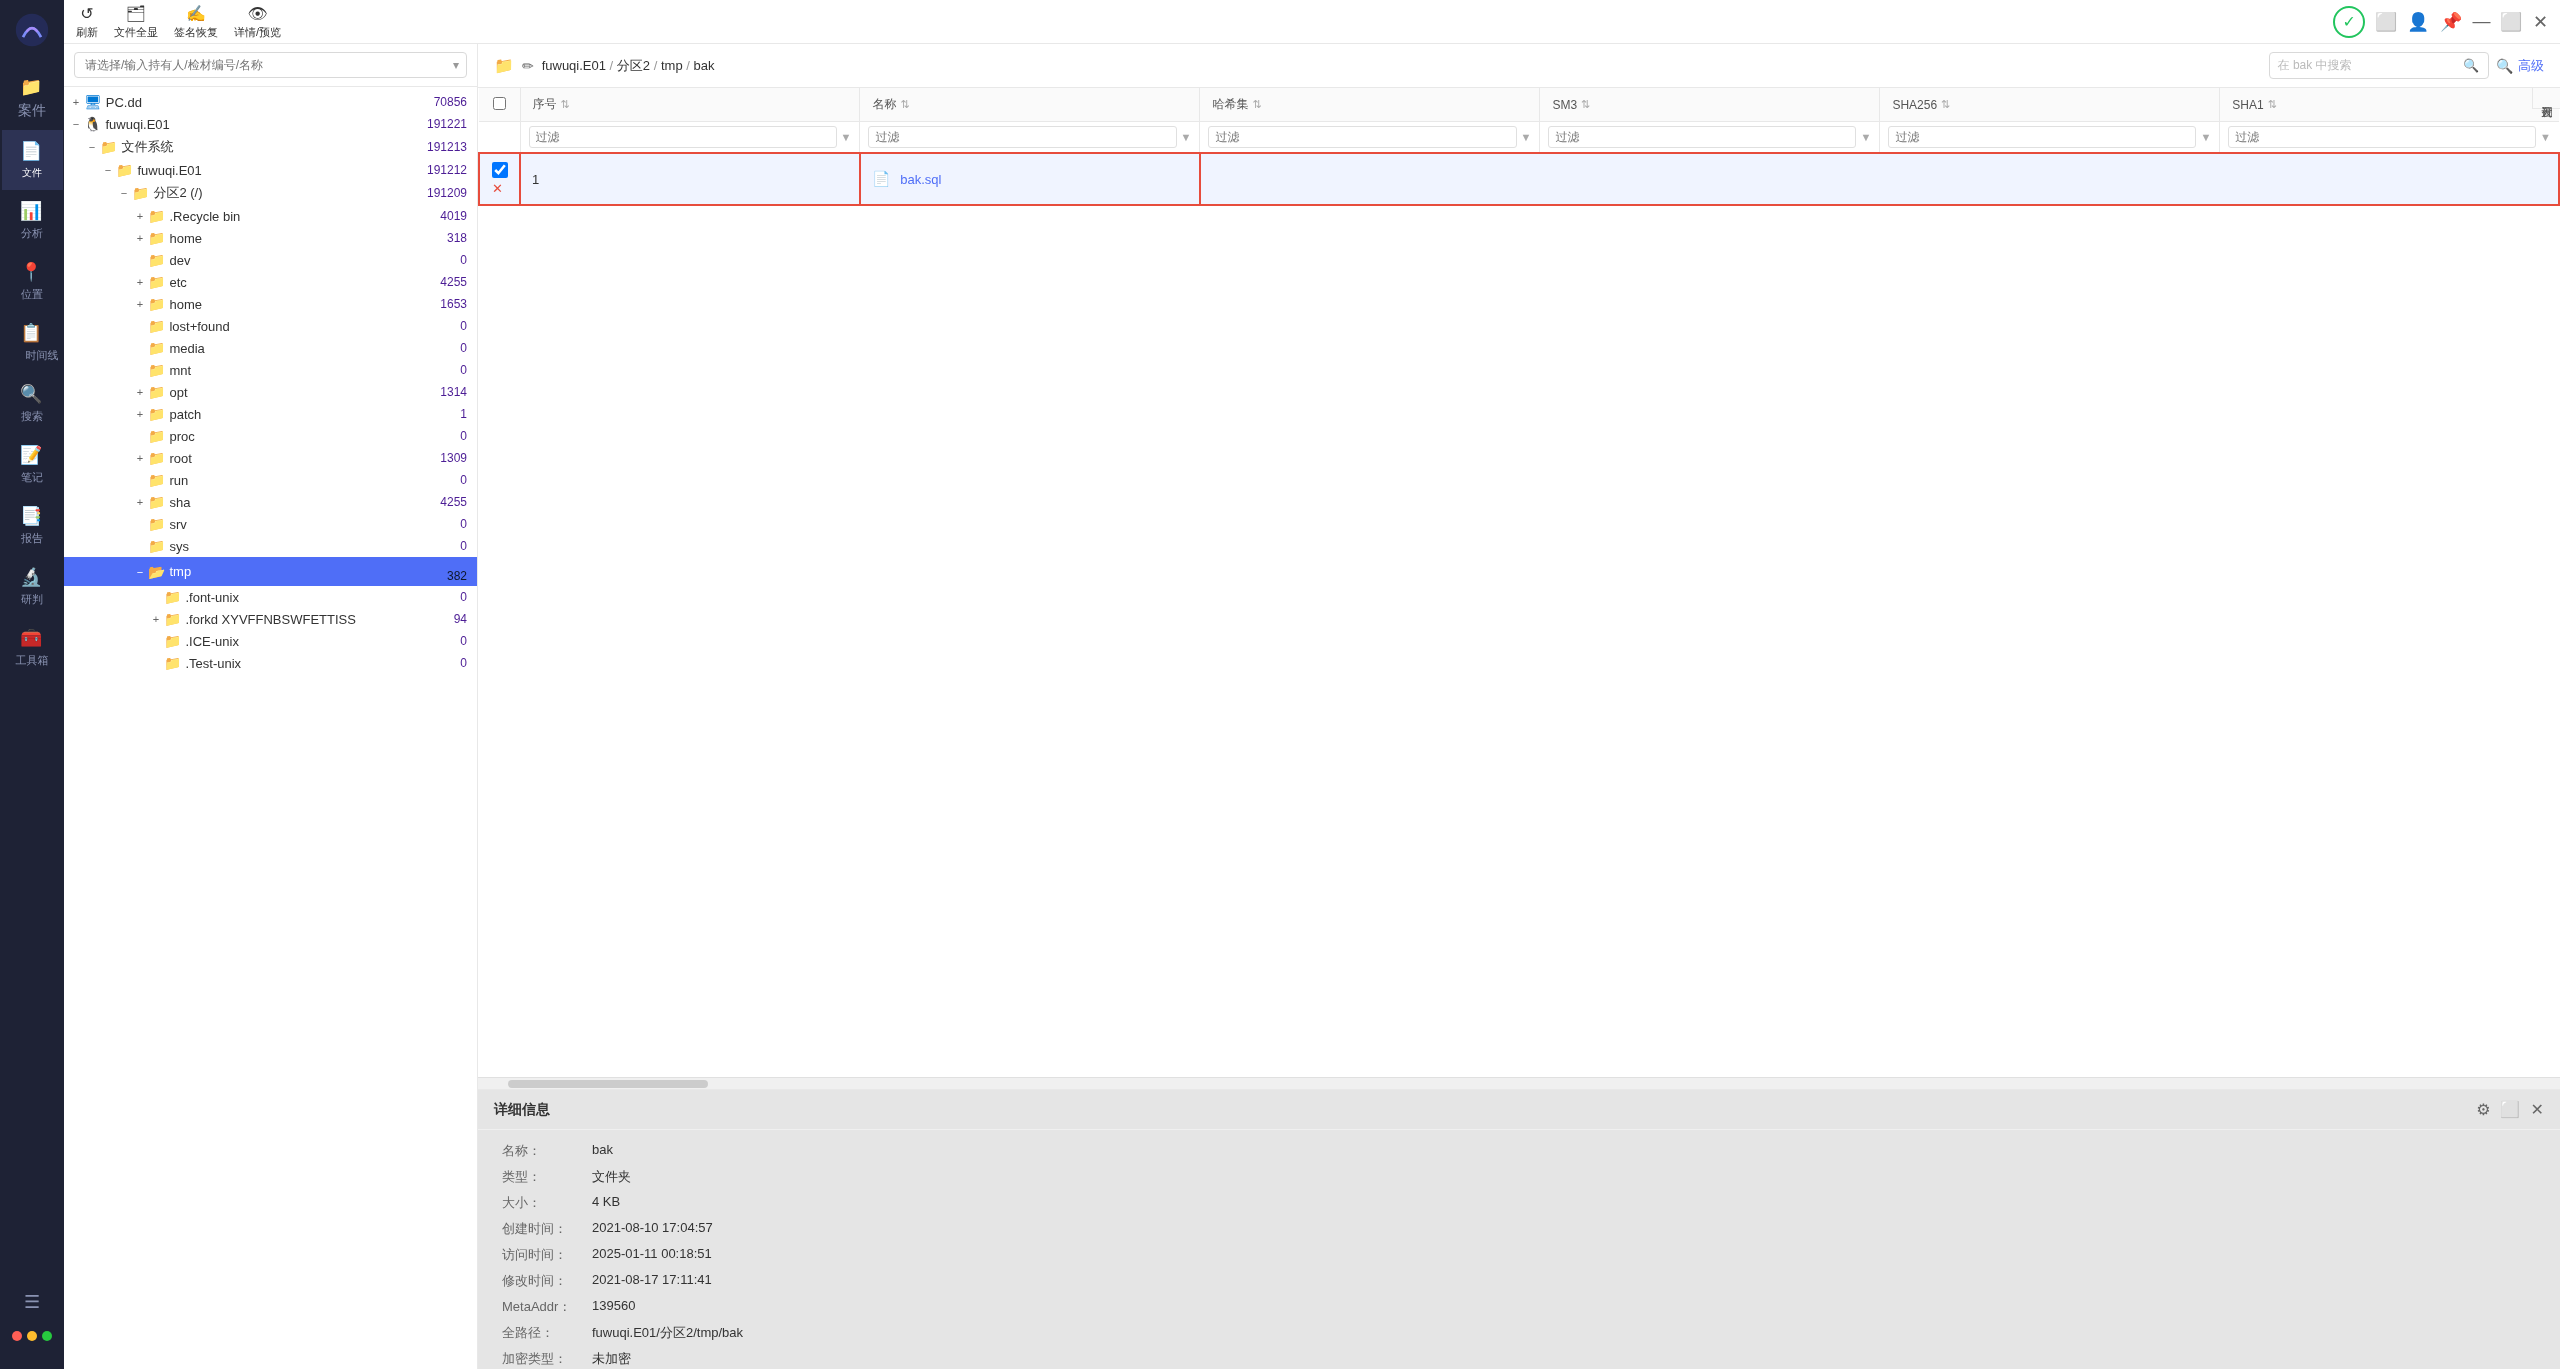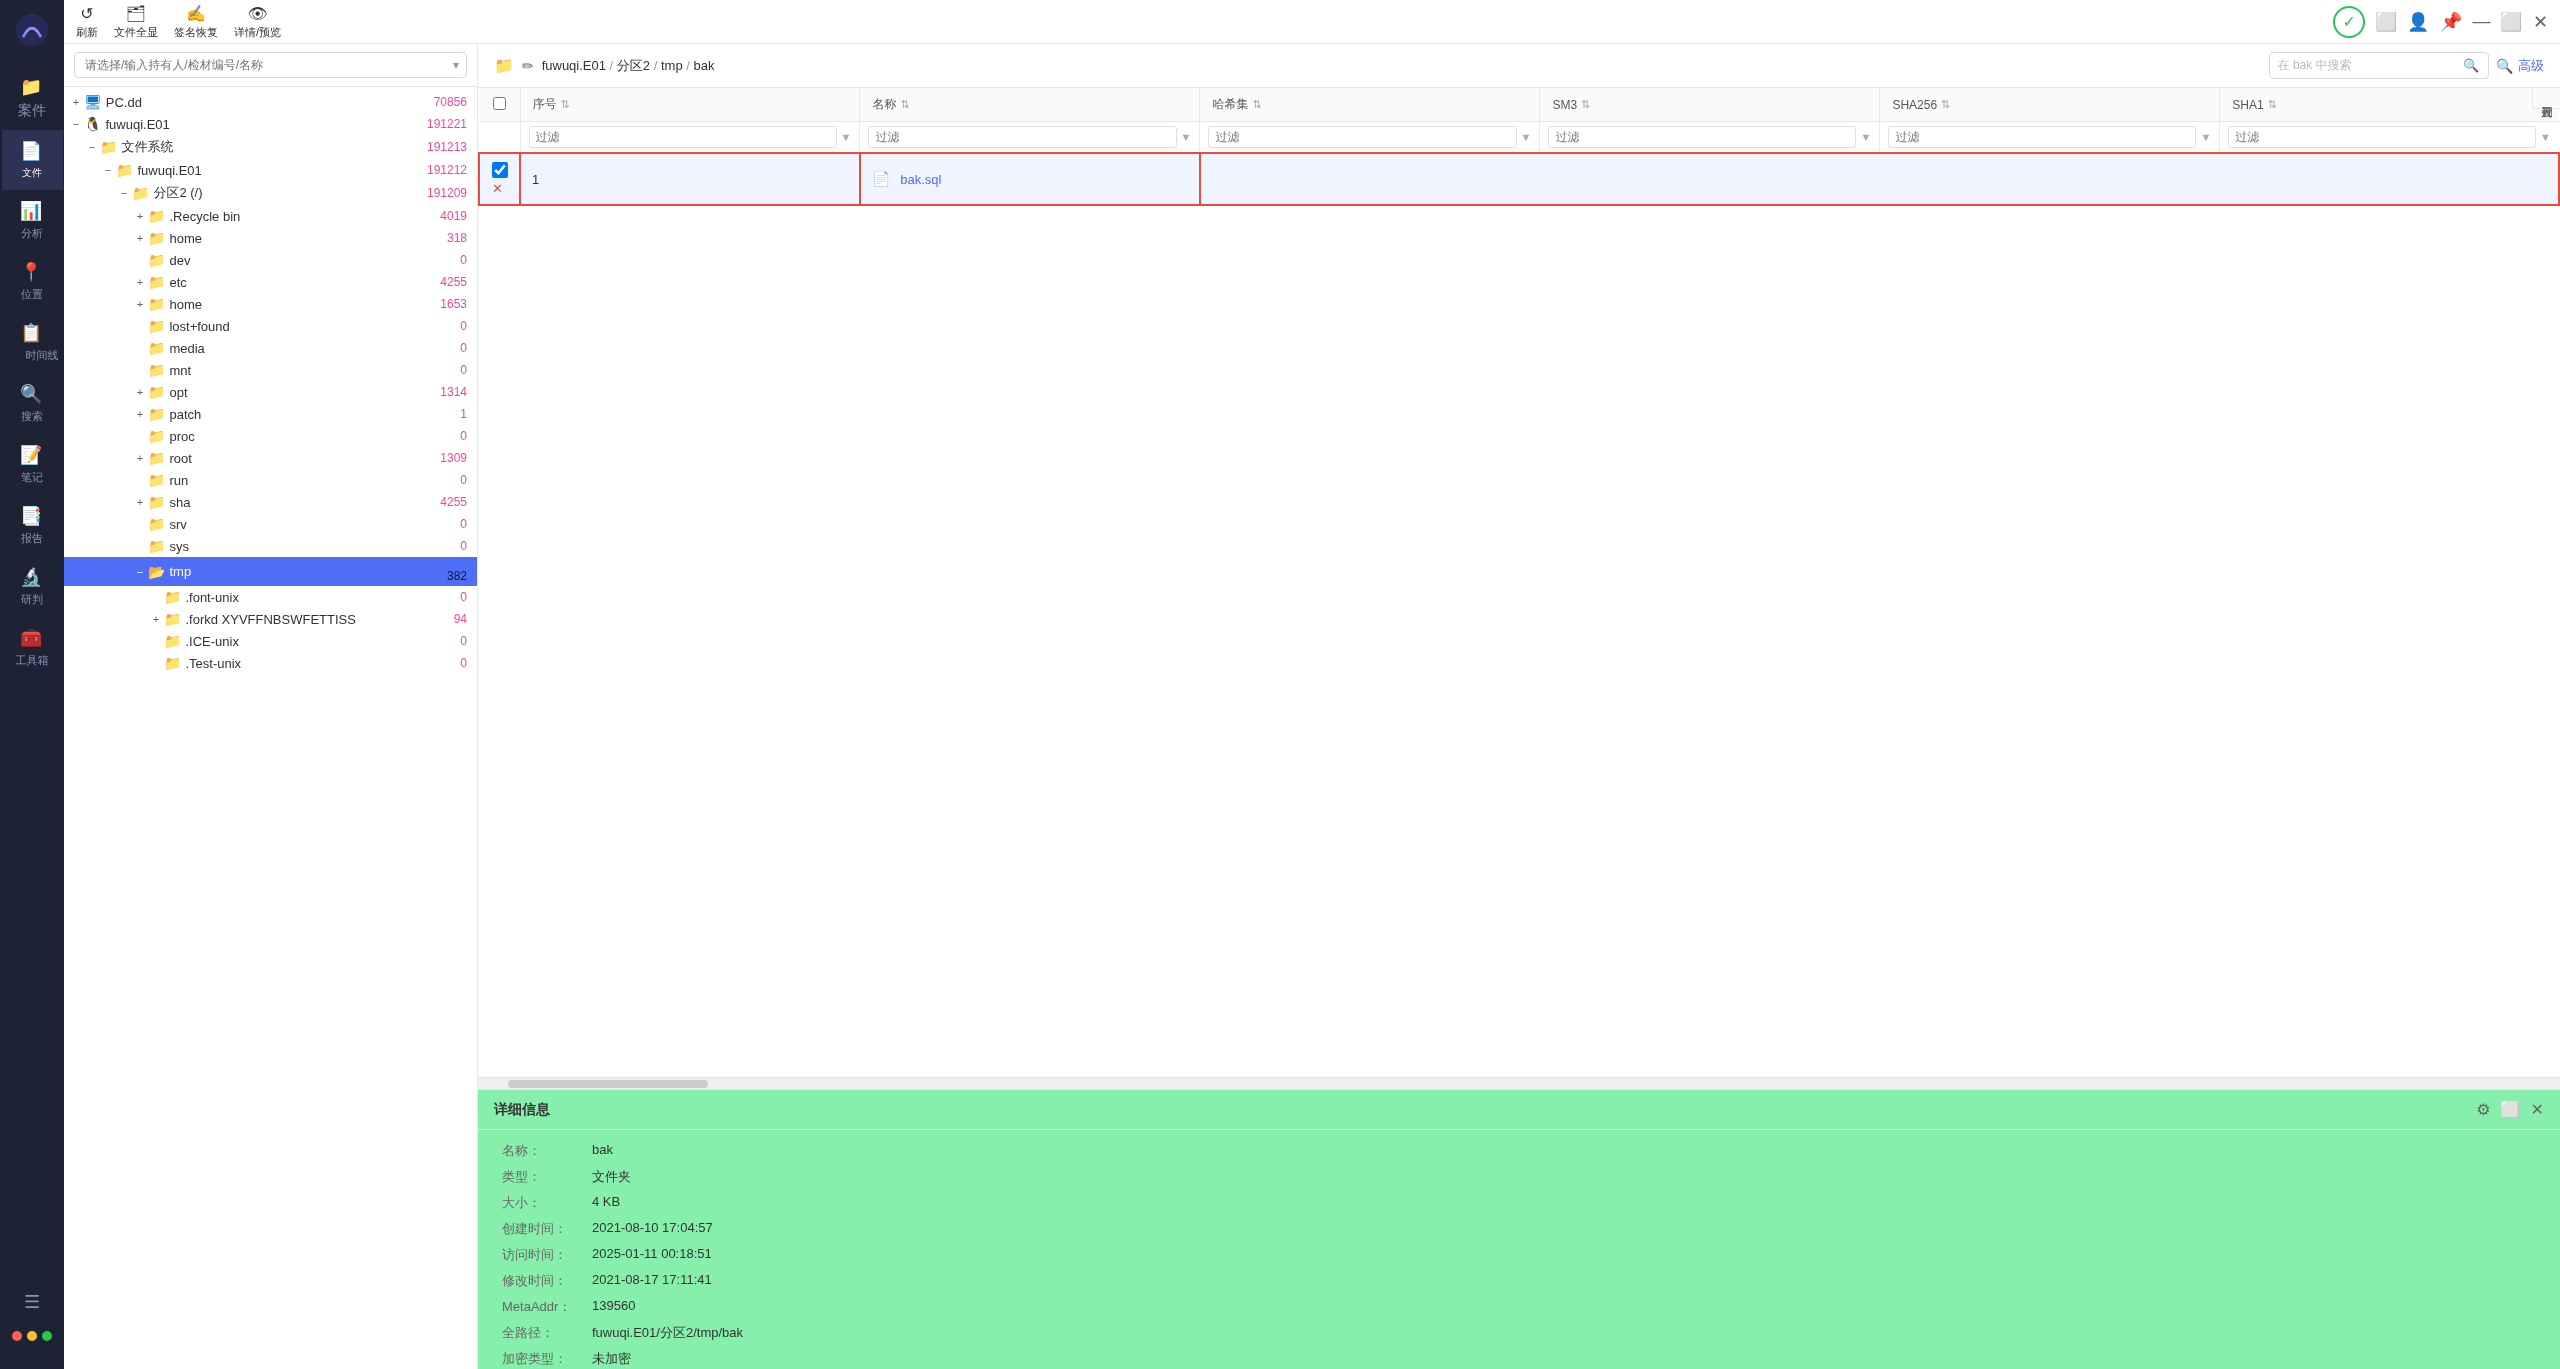--- a/index.html
+++ b/index.html
@@ -146,21 +146,21 @@
     }
     .tree-item.selected { background: #4f6ef7; color: #fff; }
     .tree-item.selected .tree-count { color: #0f172a; margin-top: 9px; }
     .tree-indent { display: inline-block; }
     .tree-toggle { width: 16px; text-align: center; font-size: 11px; color: #666; cursor: pointer; flex-shrink: 0; }
     .tree-item.selected .tree-toggle { color: #fff; }
     .tree-icon { font-size: 14px; margin-right: 4px; flex-shrink: 0; }
     .folder-icon { color: #f5a623; }
     .tree-item.selected .folder-icon { color: #fff; }
     .tree-label { flex: 1; }
-    .tree-count { color: #ec4899; font-size: 12px; margin-right: 10px; }
+    .tree-count { color: #4c1d95; font-size: 12px; margin-right: 10px; }
 
     
     .file-view-panel {
       flex: 1;
       display: flex;
       flex-direction: column;
       overflow: hidden;
     }
 
     
@@ -248,21 +248,21 @@
     .th-sort { display: flex; align-items: center; gap: 4px; }
     .sort-icon { font-size: 11px; color: #aaa; }
     .file-checkbox { width: 16px; height: 16px; }
     .file-icon { font-size: 15px; margin-right: 6px; color: #999; }
     .file-name-link { color: #4f6ef7; cursor: pointer; }
     .delete-icon { color: #e74c3c; font-size: 13px; margin-right: 4px; }
 
     
     .detail-panel {
       border-top: 1px solid #e8e8e8;
-      background: #86efac;
+      background: #e5e5e5;
       height: 280px;
       flex-shrink: 0;
       overflow-y: auto;
     }
     .detail-header {
       display: flex; align-items: center;
       padding: 10px 16px;
       border-bottom: 1px solid #f0f0f0;
     }
     .detail-title { font-size: 14px; font-weight: 600; color: #333; flex: 1; }

